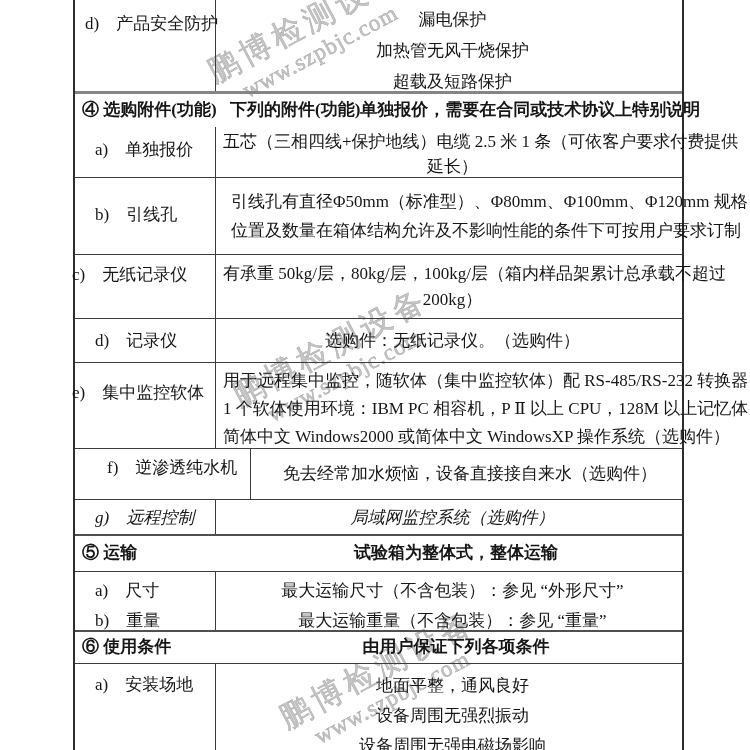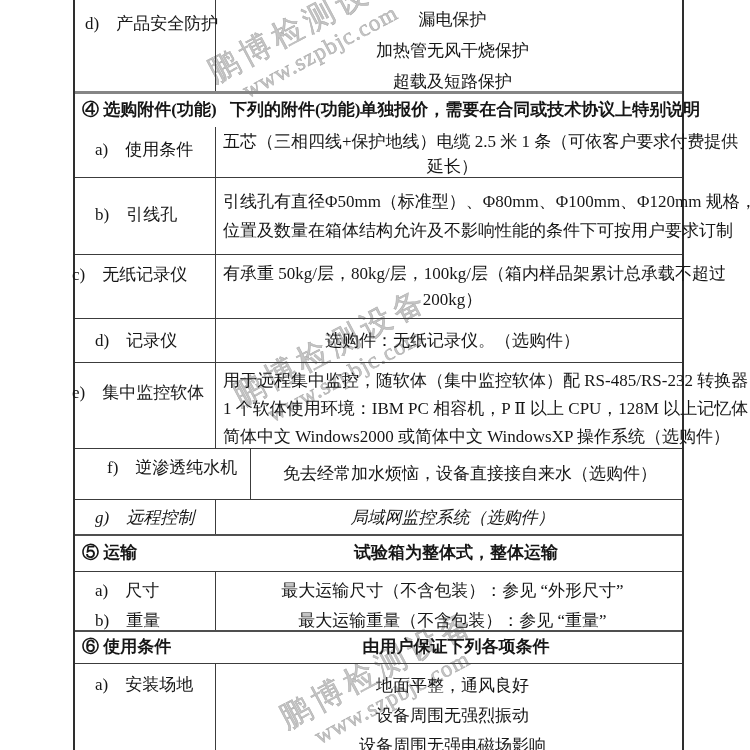--- a/index.html
+++ b/index.html
@@ -40,21 +40,21 @@
   .bb2{border-bottom:2px solid #4f4f4f;}
   
   .r1{height:94px;border-bottom:3px solid #858585;}
   .r1 .lbl{padding-top:13px;padding-left:10px;}
   .r1 .cnt{padding-top:4px;line-height:31px;}
   .r2{height:33px;}
   .r2 .lbl,.r2 .cnt{line-height:31px;}
   .r3{height:51px;}
   .r3 .lbl{padding-top:12px;}
   .r3 .cnt{padding-top:2px;line-height:25px;}
-  .r4{height:77px;}
+  .r4{height:77px;gap:8px;}
   .r4 .lbl{padding-top:26px;}
   .r4 .cnt{padding-top:9px;line-height:29px;}
   .r5{height:64px;}
   .r5 .lbl{padding-top:6px;line-height:27px;}
   .r5 .cnt{padding-top:6px;line-height:26px;}
   .r6{height:44px;}
   .r6 .lbl{padding-top:11px;}
   .r6 .cnt{padding-top:11px;line-height:21px;}
   .r7{height:86px;}
   .r7 .lbl{padding-top:15px;line-height:29px;}
@@ -106,21 +106,21 @@
     </div>
 
     <div class="row hdr r2">
       <div class="lbl">④ 选购附件(功能)</div>
       <div class="cnt">
         <div class="ln">下列的附件(功能)单独报价，需要在合同或技术协议上特别说明</div>
       </div>
     </div>
 
     <div class="row sub r3 bb1">
-      <div class="lbl nw">a)　使用条件</div>
+      <div class="lbl nw">a)　单独报价</div>
       <div class="cnt">
         <div class="ln">五芯（三相四线+保护地线）电缆 2.5 米 1 条（可依客户要求付费提供</div>
         <div class="ln">延长）</div>
       </div>
     </div>
 
     <div class="row sub r4 bb1">
       <div class="lbl nw">b)　引线孔</div>
       <div class="cnt">
         <div class="ln">引线孔有直径Φ50mm（标准型）、Φ80mm、Φ100mm、Φ120mm 规格，其</div>

